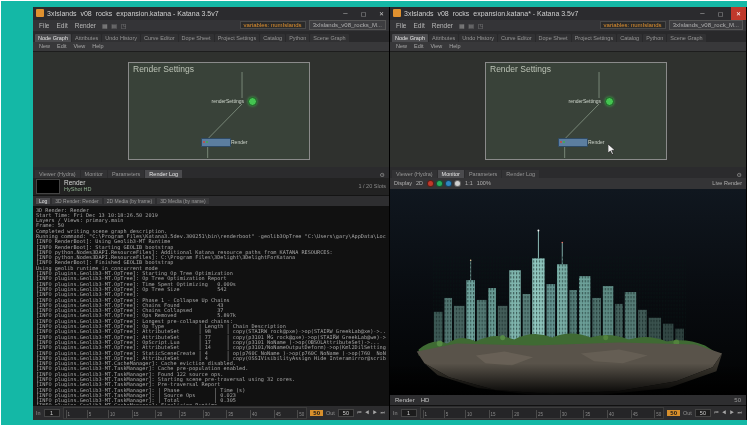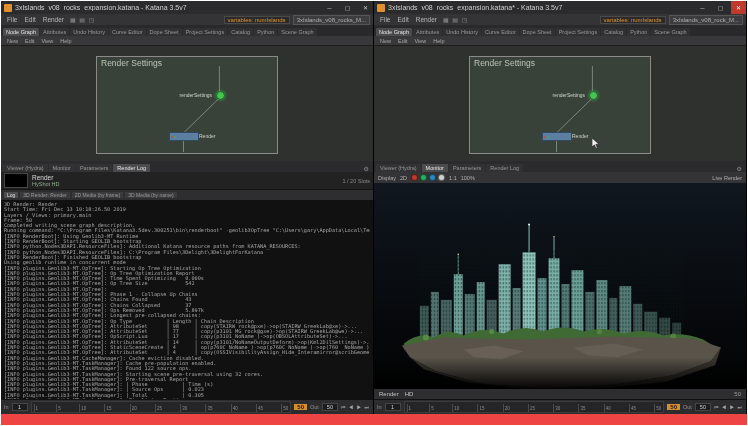--- a/index.html
+++ b/index.html
@@ -1,17 +1,17 @@
 <!DOCTYPE html>
 <html><head>
 <meta charset="utf-8">
 <style>
   html,body{margin:0;padding:0;width:748px;height:426px;background:#ffffff;overflow:hidden;
     font-family:"Liberation Sans",sans-serif;-webkit-font-smoothing:antialiased;}
-  .screen{position:absolute;inset:1px;background:#ef4444;display:flex;align-items:flex-start;}
+  .screen{position:absolute;inset:1px;background:#14b8a6;display:flex;align-items:center;padding-left:32px;}
   .window{width:373px;height:413px;background:#262626;display:flex;flex-direction:column;border-right:1px solid #000;overflow:hidden;}
 
   
   .titlebar{height:13px;background:#2b2b2e;display:flex;align-items:center;gap:3px;padding:0 0 0 3px;flex:0 0 auto;}
   .app-icon{width:8px;height:8px;background:#e0912f;border-radius:1px;flex:0 0 auto;}
   .title-text{flex:1;font-size:7px;color:#cfcfcf;white-space:nowrap;overflow:hidden;}
   .win-btn{width:15px;height:13px;display:flex;align-items:center;justify-content:center;font-size:6px;color:#c7c7c7;}
   .win-btn.close-red{background:#c0392b;color:#fff;}
 
   

